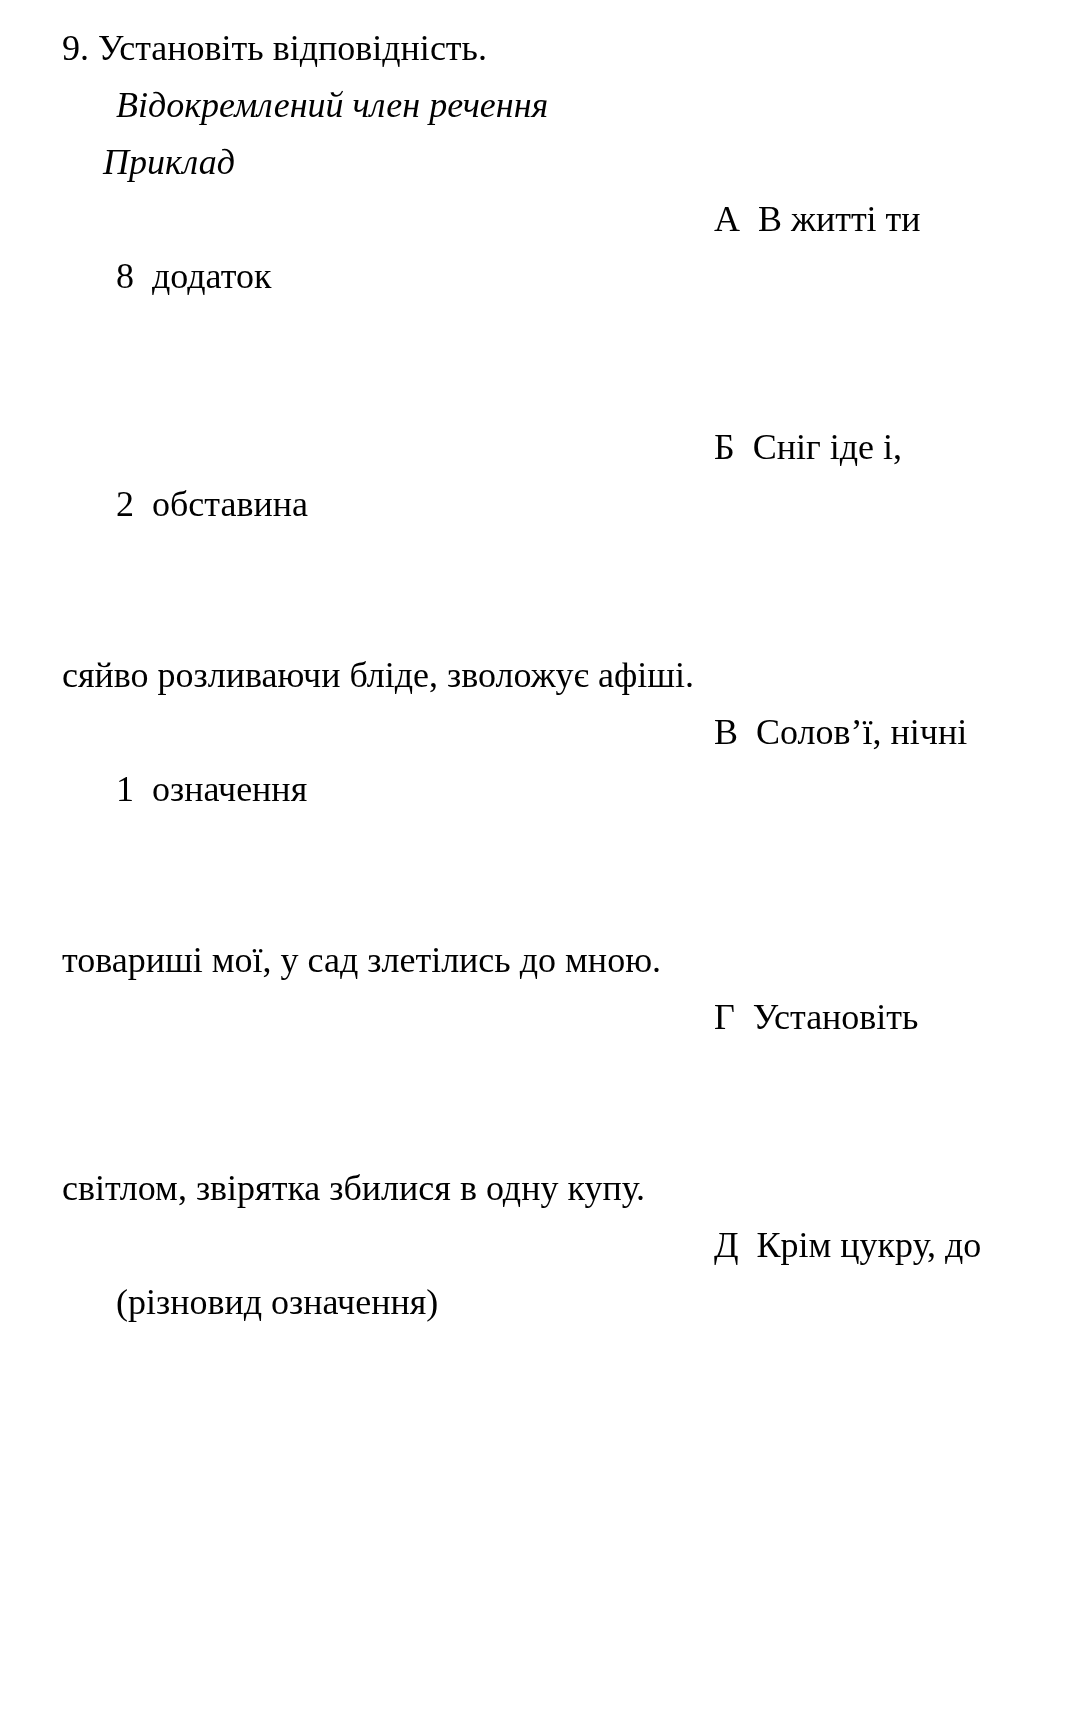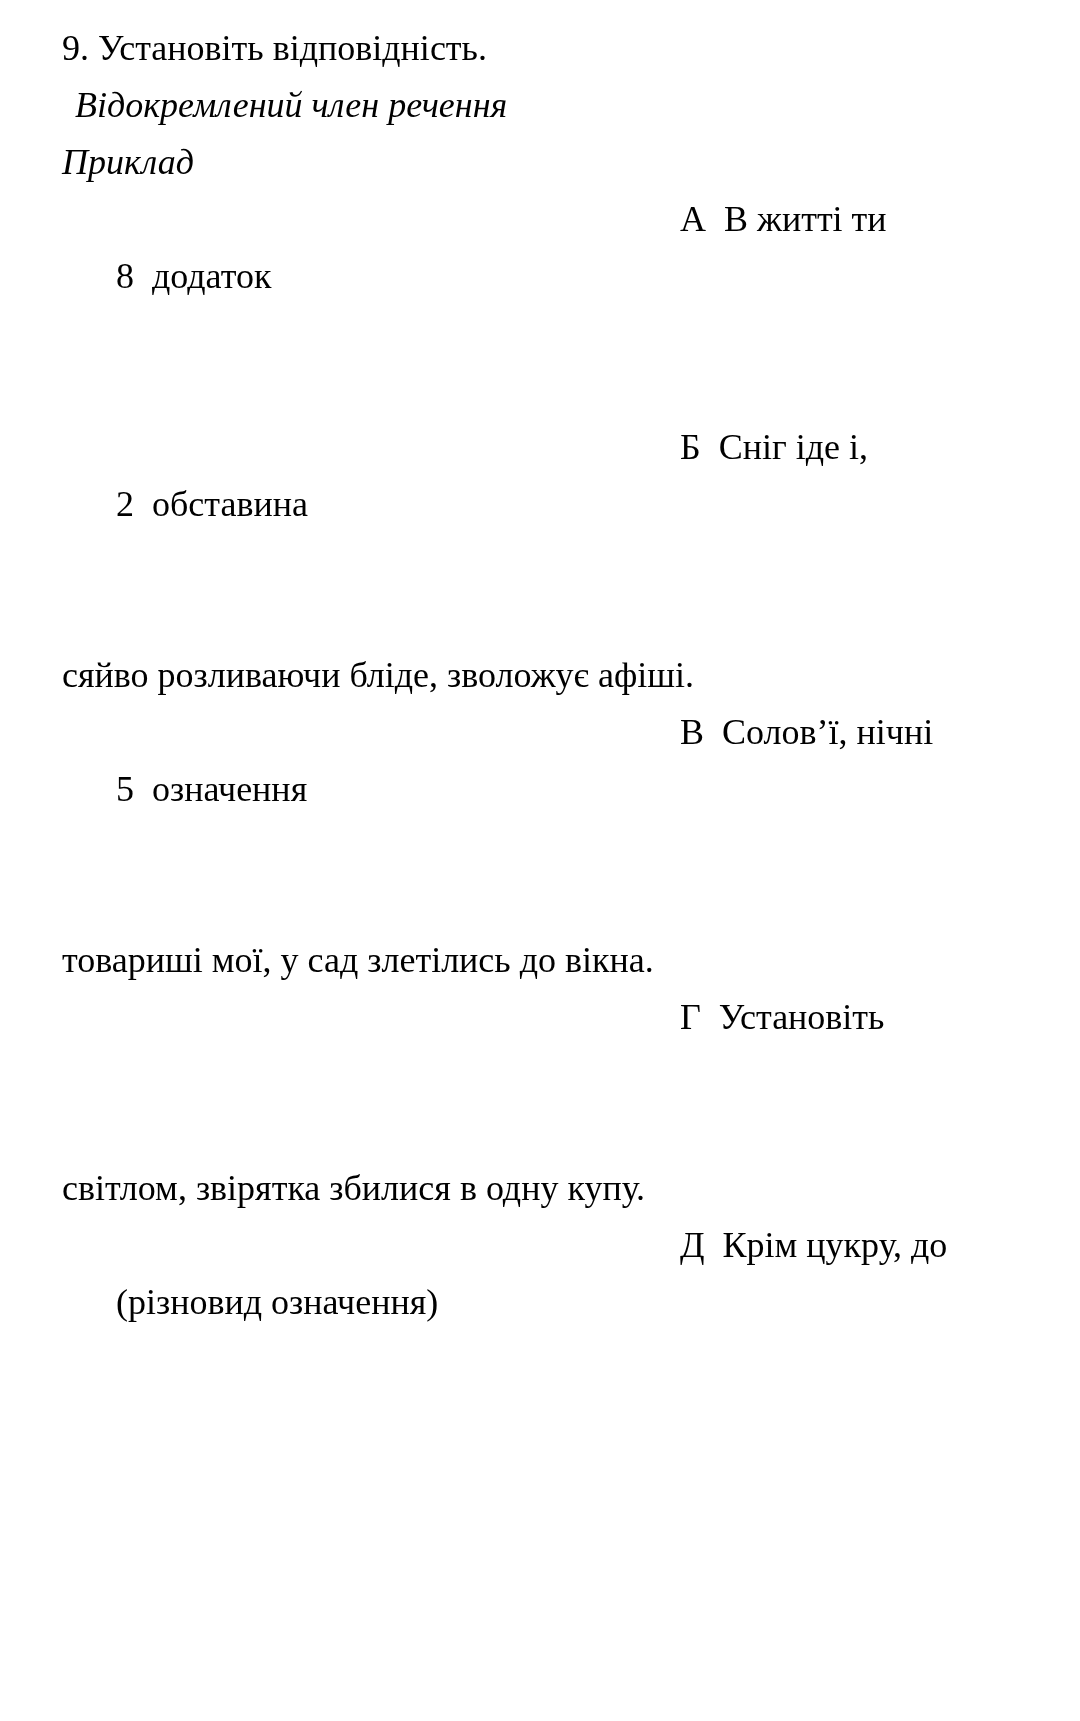--- a/index.html
+++ b/index.html
@@ -13,26 +13,26 @@
     font-size: 36px;
     box-sizing: border-box;
     padding: 20px 40px 0 62px;
     overflow: hidden;
   }
   .line {
     margin: 0;
     line-height: 57px;
     white-space: pre;
   }
-  .italic { font-style: italic; }
+  .italic { font-style: italic; margin-left: 41px; }
   .indent { padding-left: 13px; }
 
   
   .pair-row { position: relative; line-height: 57px; white-space: pre; }
-  .pair-row .right { position: absolute; left: 618px; top: 0; white-space: pre; }
+  .pair-row .right { position: absolute; left: 652px; top: 0; white-space: pre; }
 </style>
 </head>
 <body>
 
 <div class="page">
 
   <section>
     <p class="line">9. Установіть відповідність.</p>
     <p class="line italic indent">Відокремлений член речення</p>
     <p class="line italic">Приклад</p>
@@ -42,24 +42,24 @@
       <span class="right">А  В житті ти</span>
     </div>
 
     <div class="pair-row">
       <span>2  обставина</span>
       <span class="right">Б  Сніг іде і,</span>
     </div>
     <p class="line">сяйво розливаючи бліде, зволожує афіші.</p>
 
     <div class="pair-row">
-      <span>5  означення</span>
+      <span>1  означення</span>
       <span class="right">В  Солов’ї, нічні</span>
     </div>
-    <p class="line">товариші мої, у сад злетілись до вікна.</p>
+    <p class="line">товариші мої, у сад злетілись до мною.</p>
 
     <div class="pair-row">
       <span class="right">Г  Установіть</span>
     </div>
     <p class="line">світлом, звірятка збилися в одну купу.</p>
 
     <div class="pair-row">
       <span>(різновид означення)</span>
       <span class="right">Д  Крім цукру, до</span>
     </div>

